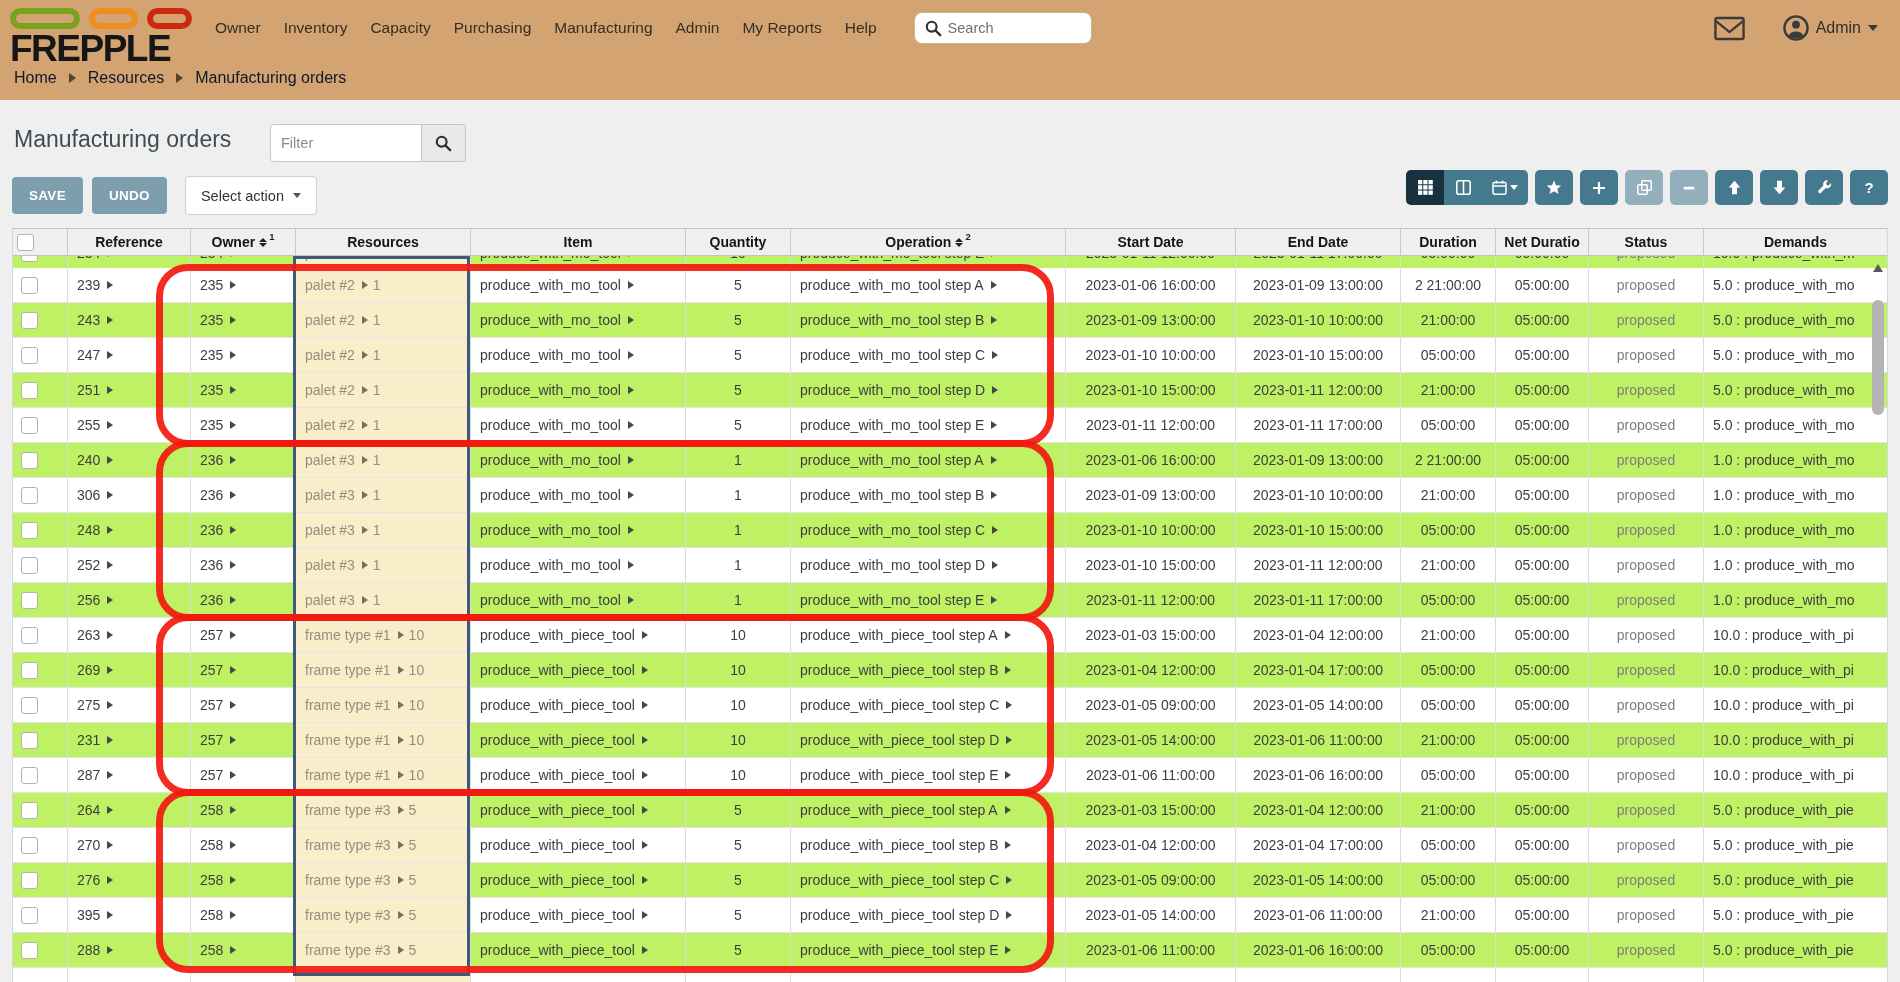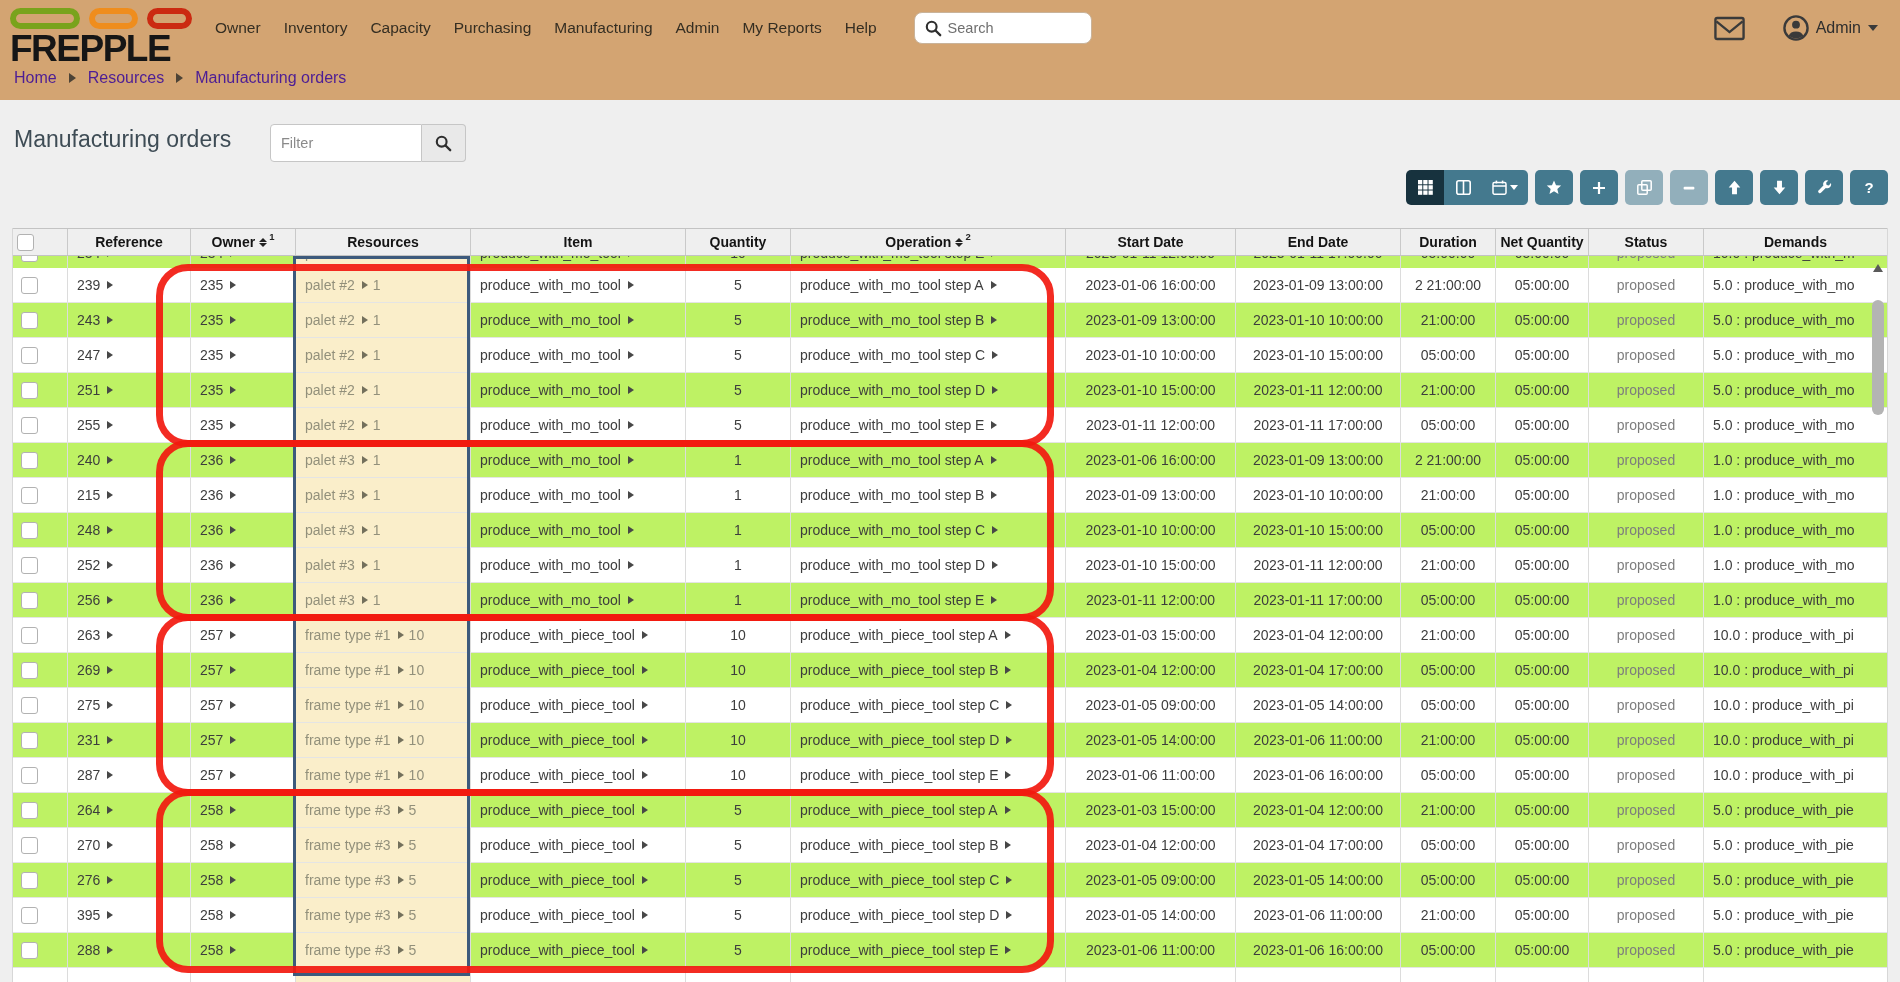--- a/index.html
+++ b/index.html
@@ -18,21 +18,21 @@
   .nav { position:absolute; left:215px; top:0; height:56px; display:flex; align-items:center; gap:23px; }
   .nav-item { font-size:15.5px; color:#352e22; cursor:pointer; white-space:nowrap; }
   .search-pill { display:flex; align-items:center; gap:6px; background:#fff; border:1px solid #c9b39a; border-radius:8px; height:32px; width:178px; padding:0 10px; margin-left:14px; }
   .search-pill input { border:none; outline:none; font-size:14.5px; color:#444; width:130px; background:transparent; }
   .search-pill input::placeholder { color:#6f6f6f; }
   .top-right { position:absolute; right:22px; top:0; height:56px; display:flex; align-items:center; gap:38px; }
   .admin-menu { display:flex; align-items:center; gap:7px; cursor:pointer; }
   .admin-label { font-size:16px; color:#2e2e2e; }
   .caret-down { width:0; height:0; border-left:5px solid transparent; border-right:5px solid transparent; border-top:6px solid #3a3a3a; display:inline-block; }
   .crumbbar { position:absolute; left:0; top:56px; width:100%; height:44px; display:flex; align-items:center; gap:12px; padding-left:14px; }
-  .crumb { font-size:16px; color:#4c1d95; cursor:pointer; }
+  .crumb { font-size:16px; color:#0f172a; cursor:pointer; }
   .crumb-sep { width:0; height:0; border-left:7px solid #4d4336; border-top:5px solid transparent; border-bottom:5px solid transparent; }
 
   
   .page-title { position:absolute; left:14px; top:126px; font-size:23px; color:#3e4c55; }
   .filter-group { position:absolute; left:270px; top:124px; display:flex; height:38px; }
   .filter-input { width:152px; height:38px; border:1px solid #c6c6c6; border-radius:4px 0 0 4px; padding:0 10px; font-size:14.5px; color:#333; outline:none; background:#fff; }
   .filter-input::placeholder { color:#8a8a8a; }
   .filter-btn { width:44px; height:38px; border:1px solid #c6c6c6; border-left:none; border-radius:0 4px 4px 0; background:#e9e9e9; display:flex; align-items:center; justify-content:center; cursor:pointer; }
   .btn-row { position:absolute; left:12px; top:176px; display:flex; gap:9px; align-items:center; }
   .btn-steel { background:#7d9eac; color:#fff; font-size:13.5px; font-weight:700; border:none; border-radius:4px; height:37px; padding:0 17px; cursor:pointer; letter-spacing:.3px; }
@@ -148,20 +148,28 @@
   <div class="filter-group">
     <input class="filter-input" placeholder="Filter" style="">
     <span class="filter-btn">
       <svg width="17" height="17" viewBox="0 0 16 16">
           <circle cx="6.3" cy="6.3" r="4.6" fill="none" stroke="#2e2e2e" stroke-width="2"></circle>
           <line x1="9.9" y1="9.9" x2="14.3" y2="14.3" stroke="#2e2e2e" stroke-width="2.2" stroke-linecap="round"></line>
         </svg>
     </span>
   </div>
 
+  <div class="btn-row">
+    <button class="btn-steel">SAVE</button>
+    <button class="btn-steel">UNDO</button>
+    <button class="btn-select">
+      <span>Select action</span>
+      <span class="caret-down"></span>
+    </button>
+  </div>
 
   <div class="toolbar" id="toolbar">
       <div class="tb-group">
         <button class="tb-btn active">
           <span style="display: flex;">
             <svg width="15" height="15" viewBox="0 0 15 15">
               <rect x="0" y="0" width="4.3" height="4.3" fill="#fff"></rect>
               <rect x="5.25" y="0" width="4.3" height="4.3" fill="#fff"></rect>
               <rect x="10.5" y="0" width="4.3" height="4.3" fill="#fff"></rect>
               <rect x="0" y="5.25" width="4.3" height="4.3" fill="#fff"></rect>
@@ -284,21 +292,21 @@
         <div class="g-hcell" style="width: 170px; flex: 0 0 170px;">
           <span>Start Date</span>
         </div>
         <div class="g-hcell" style="width: 165px; flex: 0 0 165px;">
           <span>End Date</span>
         </div>
         <div class="g-hcell" style="width: 95px; flex: 0 0 95px;">
           <span>Duration</span>
         </div>
         <div class="g-hcell" style="width: 93px; flex: 0 0 93px;">
-          <span>Net Quantity</span>
+          <span>Net Duratio</span>
         </div>
         <div class="g-hcell" style="width: 115px; flex: 0 0 115px;">
           <span>Status</span>
         </div>
         <div class="g-hcell" style="flex: 1 1 auto;">
           <span>Demands</span>
         </div>
       </div>
     <div class="g-clip" id="cliprow">
         <div class="g-row alt">
@@ -630,21 +638,21 @@
           </div>
           <div class="g-cell" style="flex: 1 1 auto;">
             <span>1.0 : produce_with_mo</span>
           </div>
         </div>
         <div class="g-row">
           <div class="g-cell" style="width: 55px; flex: 0 0 55px; padding: 0px 0px 0px 4px;">
             <span class="cb"></span>
           </div>
           <div class="g-cell" style="width: 123px; flex: 0 0 123px;">
-            <span>215</span>
+            <span>306</span>
             <span class="cellcaret"></span>
           </div>
           <div class="g-cell" style="width: 105px; flex: 0 0 105px;">
             <span>236</span>
             <span class="cellcaret"></span>
           </div>
           <div class="g-cell res" style="width: 175px; flex: 0 0 175px;">
             <span>palet #3</span>
             <span class="cellcaret"></span>
             <span>1</span>

